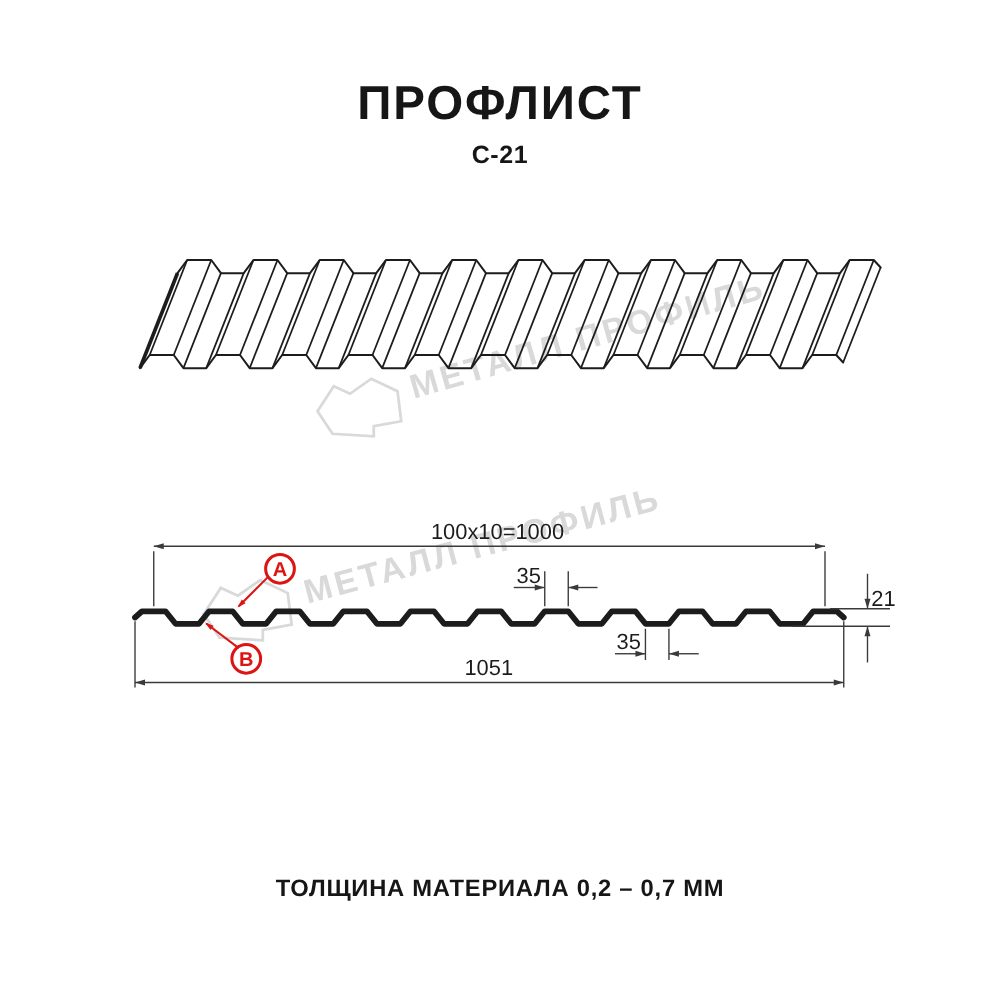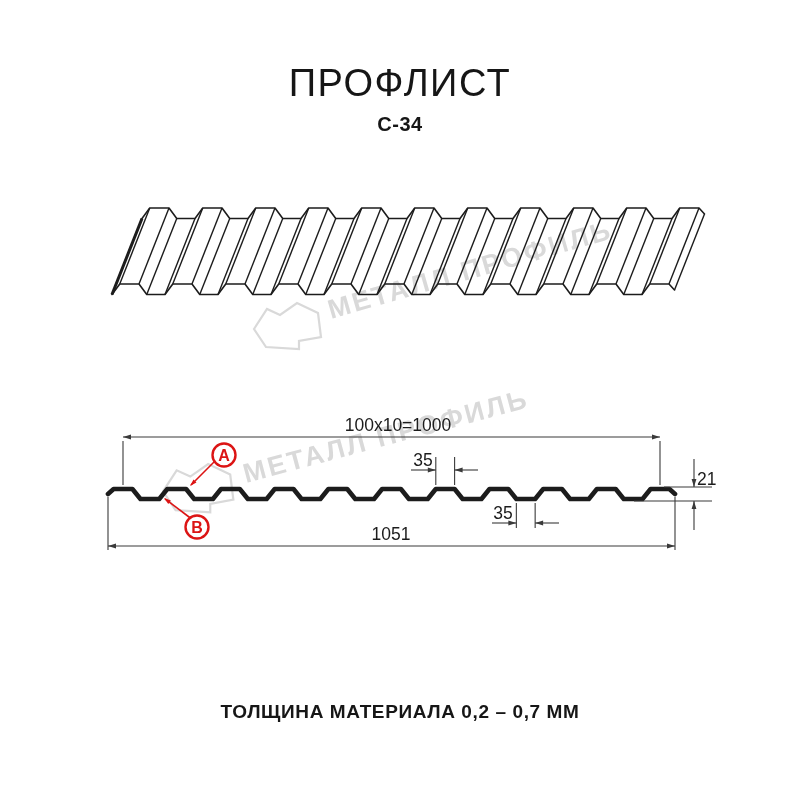--- a/index.html
+++ b/index.html
@@ -1,19 +1,19 @@
 <!DOCTYPE html>
 <html><head>
 <meta charset="utf-8">
 <style>
   html,body{margin:0;padding:0}
   body{width:800px;height:800px;background:#ffffff;position:relative;overflow:hidden;
        font-family:"Liberation Sans",sans-serif;color:#161616}
   .center-line{position:absolute;left:0;width:800px;text-align:center}
-  #title{top:62px;font-size:38px;font-weight:400;letter-spacing:1.5px}
+  #title{top:62px;font-size:38px;font-weight:700;letter-spacing:1.5px}
   #subtitle{top:113px;font-size:20px;font-weight:600;letter-spacing:.5px}
   #caption{top:701px;font-size:19px;font-weight:600;letter-spacing:.6px}
   svg{position:absolute;top:0;left:0}
   svg text{font-family:"Liberation Sans",sans-serif}
   .dimtxt{font-size:17.5px;fill:#1c1c1c}
   .wmtxt{font-size:27px;font-weight:bold;letter-spacing:2.5px}
   .callout-letter{font-size:16px;font-weight:bold}
 </style>
 </head>
 <body>
@@ -125,14 +125,14 @@
     <circle cx="224" cy="455" r="11.5" fill="#ffffff" stroke="#dc1414" stroke-width="2.4"></circle>
     <text class="callout-letter" x="224" y="460.8" text-anchor="middle" fill="#dc1414">A</text>
     <line x1="214.5" y1="461.5" x2="191" y2="485" stroke="#dc1414" stroke-width="1.6"></line>
     <circle cx="197" cy="527" r="11.5" fill="#ffffff" stroke="#dc1414" stroke-width="2.4"></circle>
     <text class="callout-letter" x="197" y="532.8" text-anchor="middle" fill="#dc1414">B</text>
     <line x1="191" y1="518.5" x2="165" y2="498.8" stroke="#dc1414" stroke-width="1.6"></line>
   </g>
 </svg>
 
 <div id="title" class="center-line">ПРОФЛИСТ</div>
-<div id="subtitle" class="center-line">С-34</div>
+<div id="subtitle" class="center-line">С-21</div>
 <div id="caption" class="center-line">ТОЛЩИНА МАТЕРИАЛА 0,2 – 0,7 ММ</div>
 
 </body></html>

